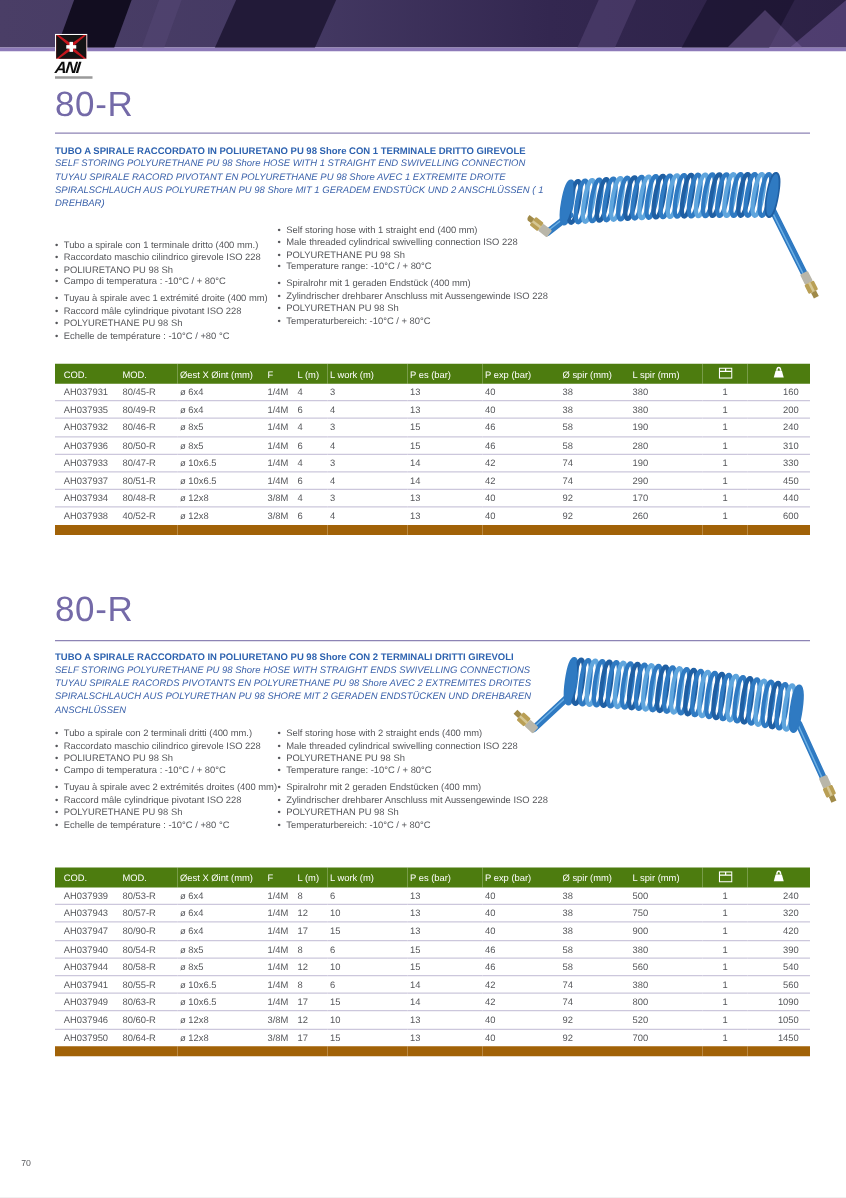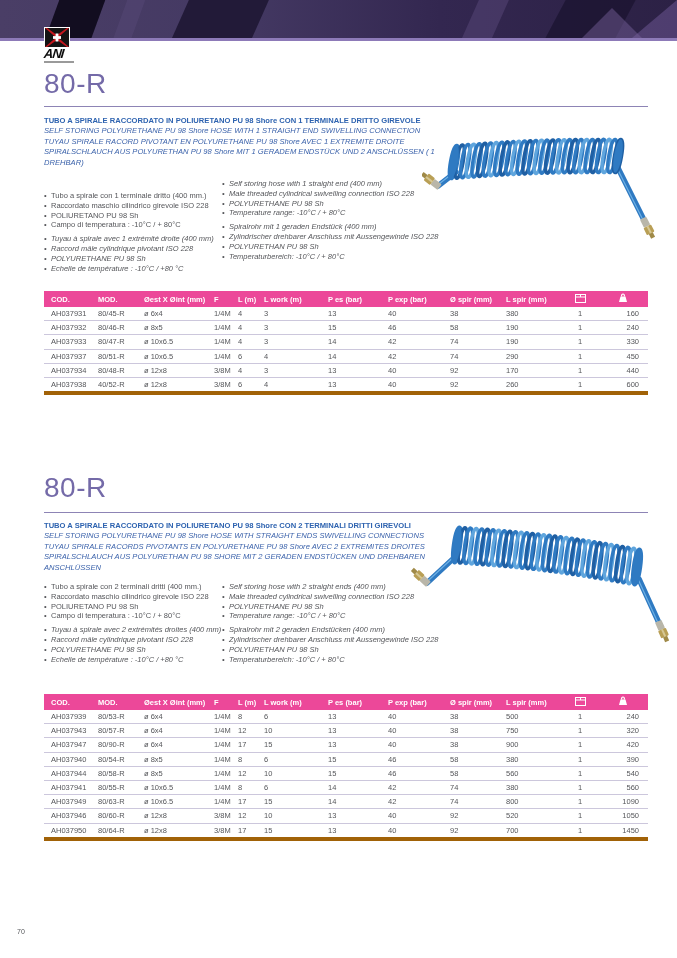--- a/index.html
+++ b/index.html
@@ -32,34 +32,34 @@
   .desc-line.bold { font-weight:bold; color:#2e63b0; }
   .desc-line.italic { font-style:italic; }
 
   
   .bullets-left  { position:absolute; left:44px;  width:178px; }
   .bullets-right { position:absolute; left:222px; width:250px; }
   .bullet { font-size:7.5px; line-height:9.8px; color:#55565a; padding-left:7px; position:relative; }
   .bullet::before { content:"•"; position:absolute; left:0; top:0; color:#55565a; }
   .grp { margin-bottom:4px; }
   .it .bullet { font-style:normal; }
-  .en .bullet, .fr .bullet, .de .bullet { font-style:italic; }
+  .en .bullet, .fr .bullet, .de .bullet { }
 
   
   .hose { position:absolute; }
 
   
   .tblwrap { position:absolute; left:44px; width:604px; }
   table { border-collapse:collapse; width:100%; table-layout:fixed; }
-  thead th { background:#ec4899; color:#ffffff; font-size:7.5px; font-weight:bold; text-align:left; padding:3.5px 2px 3.5px 2px; vertical-align:middle; }
+  thead th { background:#4d7c0f; color:#ffffff; font-size:7.5px; font-weight:normal; text-align:left; padding:3.5px 2px 3.5px 2px; vertical-align:middle; }
   thead th:first-child { padding-left:7px; }
   thead th.icon-col { text-align:center; padding:1.5px 0; }
   tbody td { font-size:7.5px; color:#55565a; padding:2.1px 2px; border-bottom:1px solid #ccc7dc; white-space:nowrap; overflow:hidden; }
   tbody td:first-child { padding-left:7px; }
-  tbody tr:last-child td { border-bottom:4px solid #a16207; }
+  tbody tr:last-child td { border-bottom:8px solid #a16207; }
   td:nth-child(11), th:nth-child(11) { text-align:center; }
   td:nth-child(12) { text-align:right; padding-right:9px; }
 
   
   .pagenum { position:absolute; left:17px; top:928px; font-size:7px; color:#55565a; }
 </style>
 </head>
 <body>
 
 <div class="page">
@@ -231,32 +231,60 @@
             <td>4</td>
             <td>3</td>
             <td>13</td>
             <td>40</td>
             <td>38</td>
             <td>380</td>
             <td>1</td>
             <td>160</td>
           </tr>
           <tr>
+            <td>AH037935</td>
+            <td>80/49-R</td>
+            <td>ø 6x4</td>
+            <td>1/4M</td>
+            <td>6</td>
+            <td>4</td>
+            <td>13</td>
+            <td>40</td>
+            <td>38</td>
+            <td>380</td>
+            <td>1</td>
+            <td>200</td>
+          </tr>
+          <tr>
             <td>AH037932</td>
             <td>80/46-R</td>
             <td>ø 8x5</td>
             <td>1/4M</td>
             <td>4</td>
             <td>3</td>
             <td>15</td>
             <td>46</td>
             <td>58</td>
             <td>190</td>
             <td>1</td>
             <td>240</td>
+          </tr>
+          <tr>
+            <td>AH037936</td>
+            <td>80/50-R</td>
+            <td>ø 8x5</td>
+            <td>1/4M</td>
+            <td>6</td>
+            <td>4</td>
+            <td>15</td>
+            <td>46</td>
+            <td>58</td>
+            <td>280</td>
+            <td>1</td>
+            <td>310</td>
           </tr>
           <tr>
             <td>AH037933</td>
             <td>80/47-R</td>
             <td>ø 10x6.5</td>
             <td>1/4M</td>
             <td>4</td>
             <td>3</td>
             <td>14</td>
             <td>42</td>

